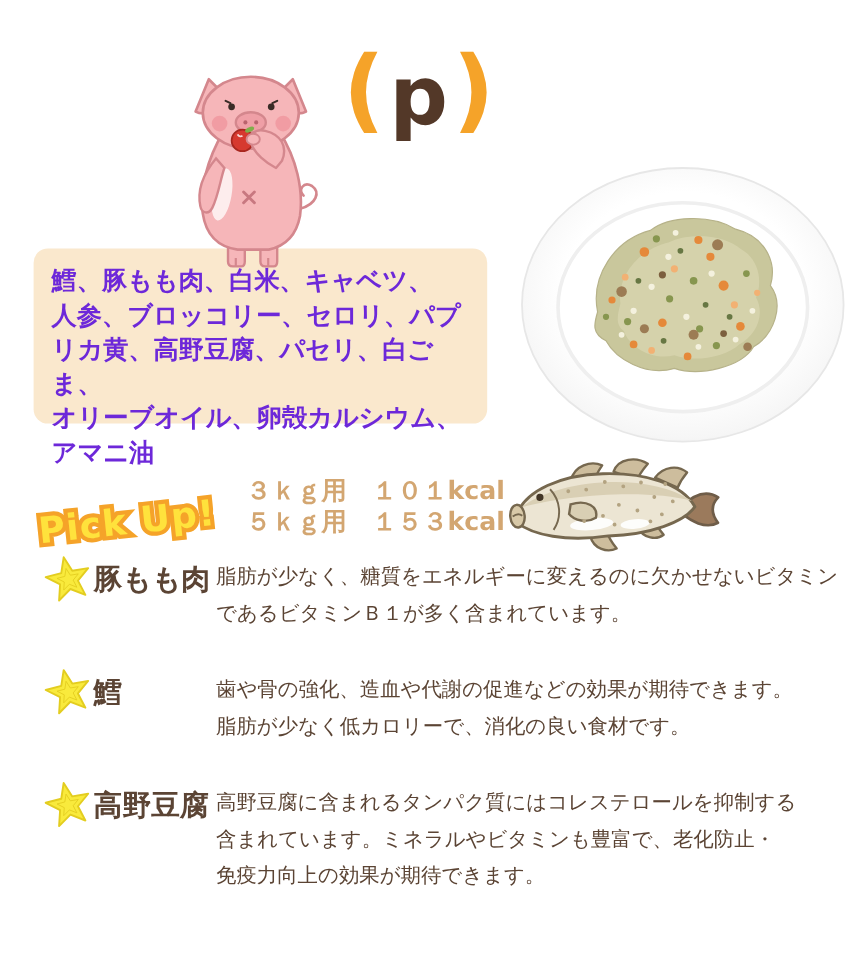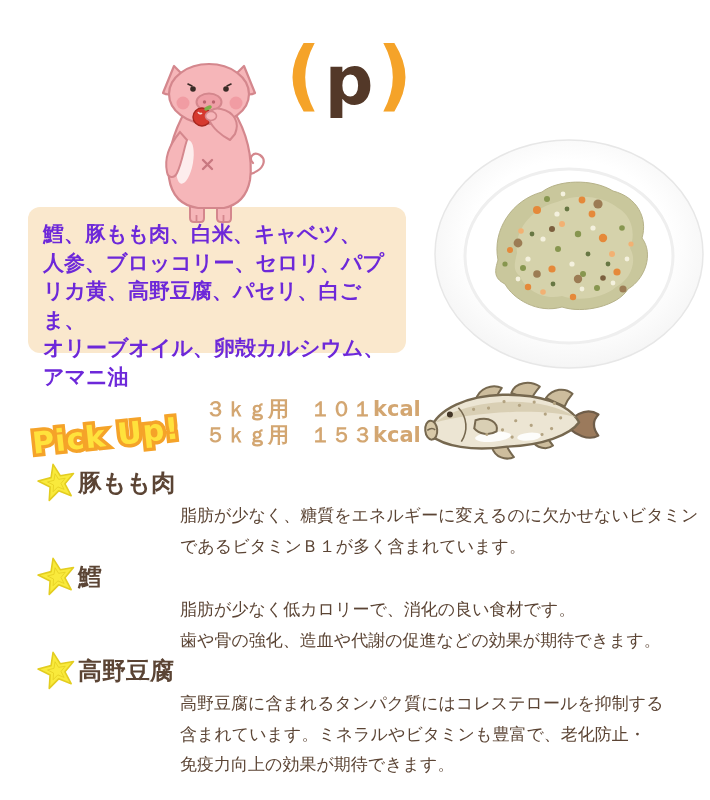--- a/index.html
+++ b/index.html
@@ -26,21 +26,21 @@
   
   .pickup-title { position:absolute; left:32px; top:418px; transform:rotate(-6deg);
                   font-size:30px; font-weight:800; letter-spacing:1px; }
   .pickup-title .stroke { position:absolute; left:0; top:0; color:#f5a329;
                           -webkit-text-stroke:7px #f5a329; }
   .pickup-title .fill { position:relative; color:#ffe23c; }
   .pickup-row { position:absolute; left:0; width:710px; }
   .pickup-row .star { position:absolute; left:36px; top:0; }
   .pickup-row .name { position:absolute; left:78px; top:5px; font-size:24px; font-weight:700; color:#5b4434; }
   .pickup-row .desc { position:absolute; left:180px; top:4px; font-size:17px; font-weight:500;
-                      line-height:30.5px; color:#5b4434;margin-top:34px; }
+                      line-height:30.5px; color:#5b4434; }
   
   .pig   { position:absolute; left:140px; top:52px; z-index:3; }
   .plate { position:absolute; left:432px; top:138px; }
   .fish  { position:absolute; left:420px; top:377px; transform:rotate(-2deg); }
 </style>
 </head>
 <body>
 
 <div class="page">
 
@@ -253,22 +253,22 @@
 
   <div class="pickup-row" style="top:556px;">
     <svg class="star" width="42" height="42" viewBox="0 0 42 42">
       <g transform="rotate(-12 21 21)">
         <path d="M21,2 L25.7,14.5 L39.1,15.1 L28.6,23.5 L32.2,36.4 L21,29 L9.8,36.4 L13.4,23.5 L2.9,15.1 L16.3,14.5 Z" fill="#f9ea3c" stroke="#e3cd20" stroke-width="1.6" stroke-linejoin="round"></path>
         <path d="M21,2 L25.7,14.5 L39.1,15.1 L28.6,23.5 L32.2,36.4 L21,29 L9.8,36.4 L13.4,23.5 L2.9,15.1 L16.3,14.5 Z" fill="none" stroke="#e3cd20" stroke-width="1.4" transform="translate(21,21) scale(0.5) translate(-21,-21)"></path>
       </g>
     </svg>
     <div class="name">鱈</div>
     <div class="desc">
+      <div>歯や骨の強化、造血や代謝の促進などの効果が期待できます。</div>
       <div>脂肪が少なく低カロリーで、消化の良い食材です。</div>
-      <div>歯や骨の強化、造血や代謝の促進などの効果が期待できます。</div>
     </div>
   </div>
 
   <div class="pickup-row" style="top:650px;">
     <svg class="star" width="42" height="42" viewBox="0 0 42 42">
       <g transform="rotate(-12 21 21)">
         <path d="M21,2 L25.7,14.5 L39.1,15.1 L28.6,23.5 L32.2,36.4 L21,29 L9.8,36.4 L13.4,23.5 L2.9,15.1 L16.3,14.5 Z" fill="#f9ea3c" stroke="#e3cd20" stroke-width="1.6" stroke-linejoin="round"></path>
         <path d="M21,2 L25.7,14.5 L39.1,15.1 L28.6,23.5 L32.2,36.4 L21,29 L9.8,36.4 L13.4,23.5 L2.9,15.1 L16.3,14.5 Z" fill="none" stroke="#e3cd20" stroke-width="1.4" transform="translate(21,21) scale(0.5) translate(-21,-21)"></path>
       </g>
     </svg>

